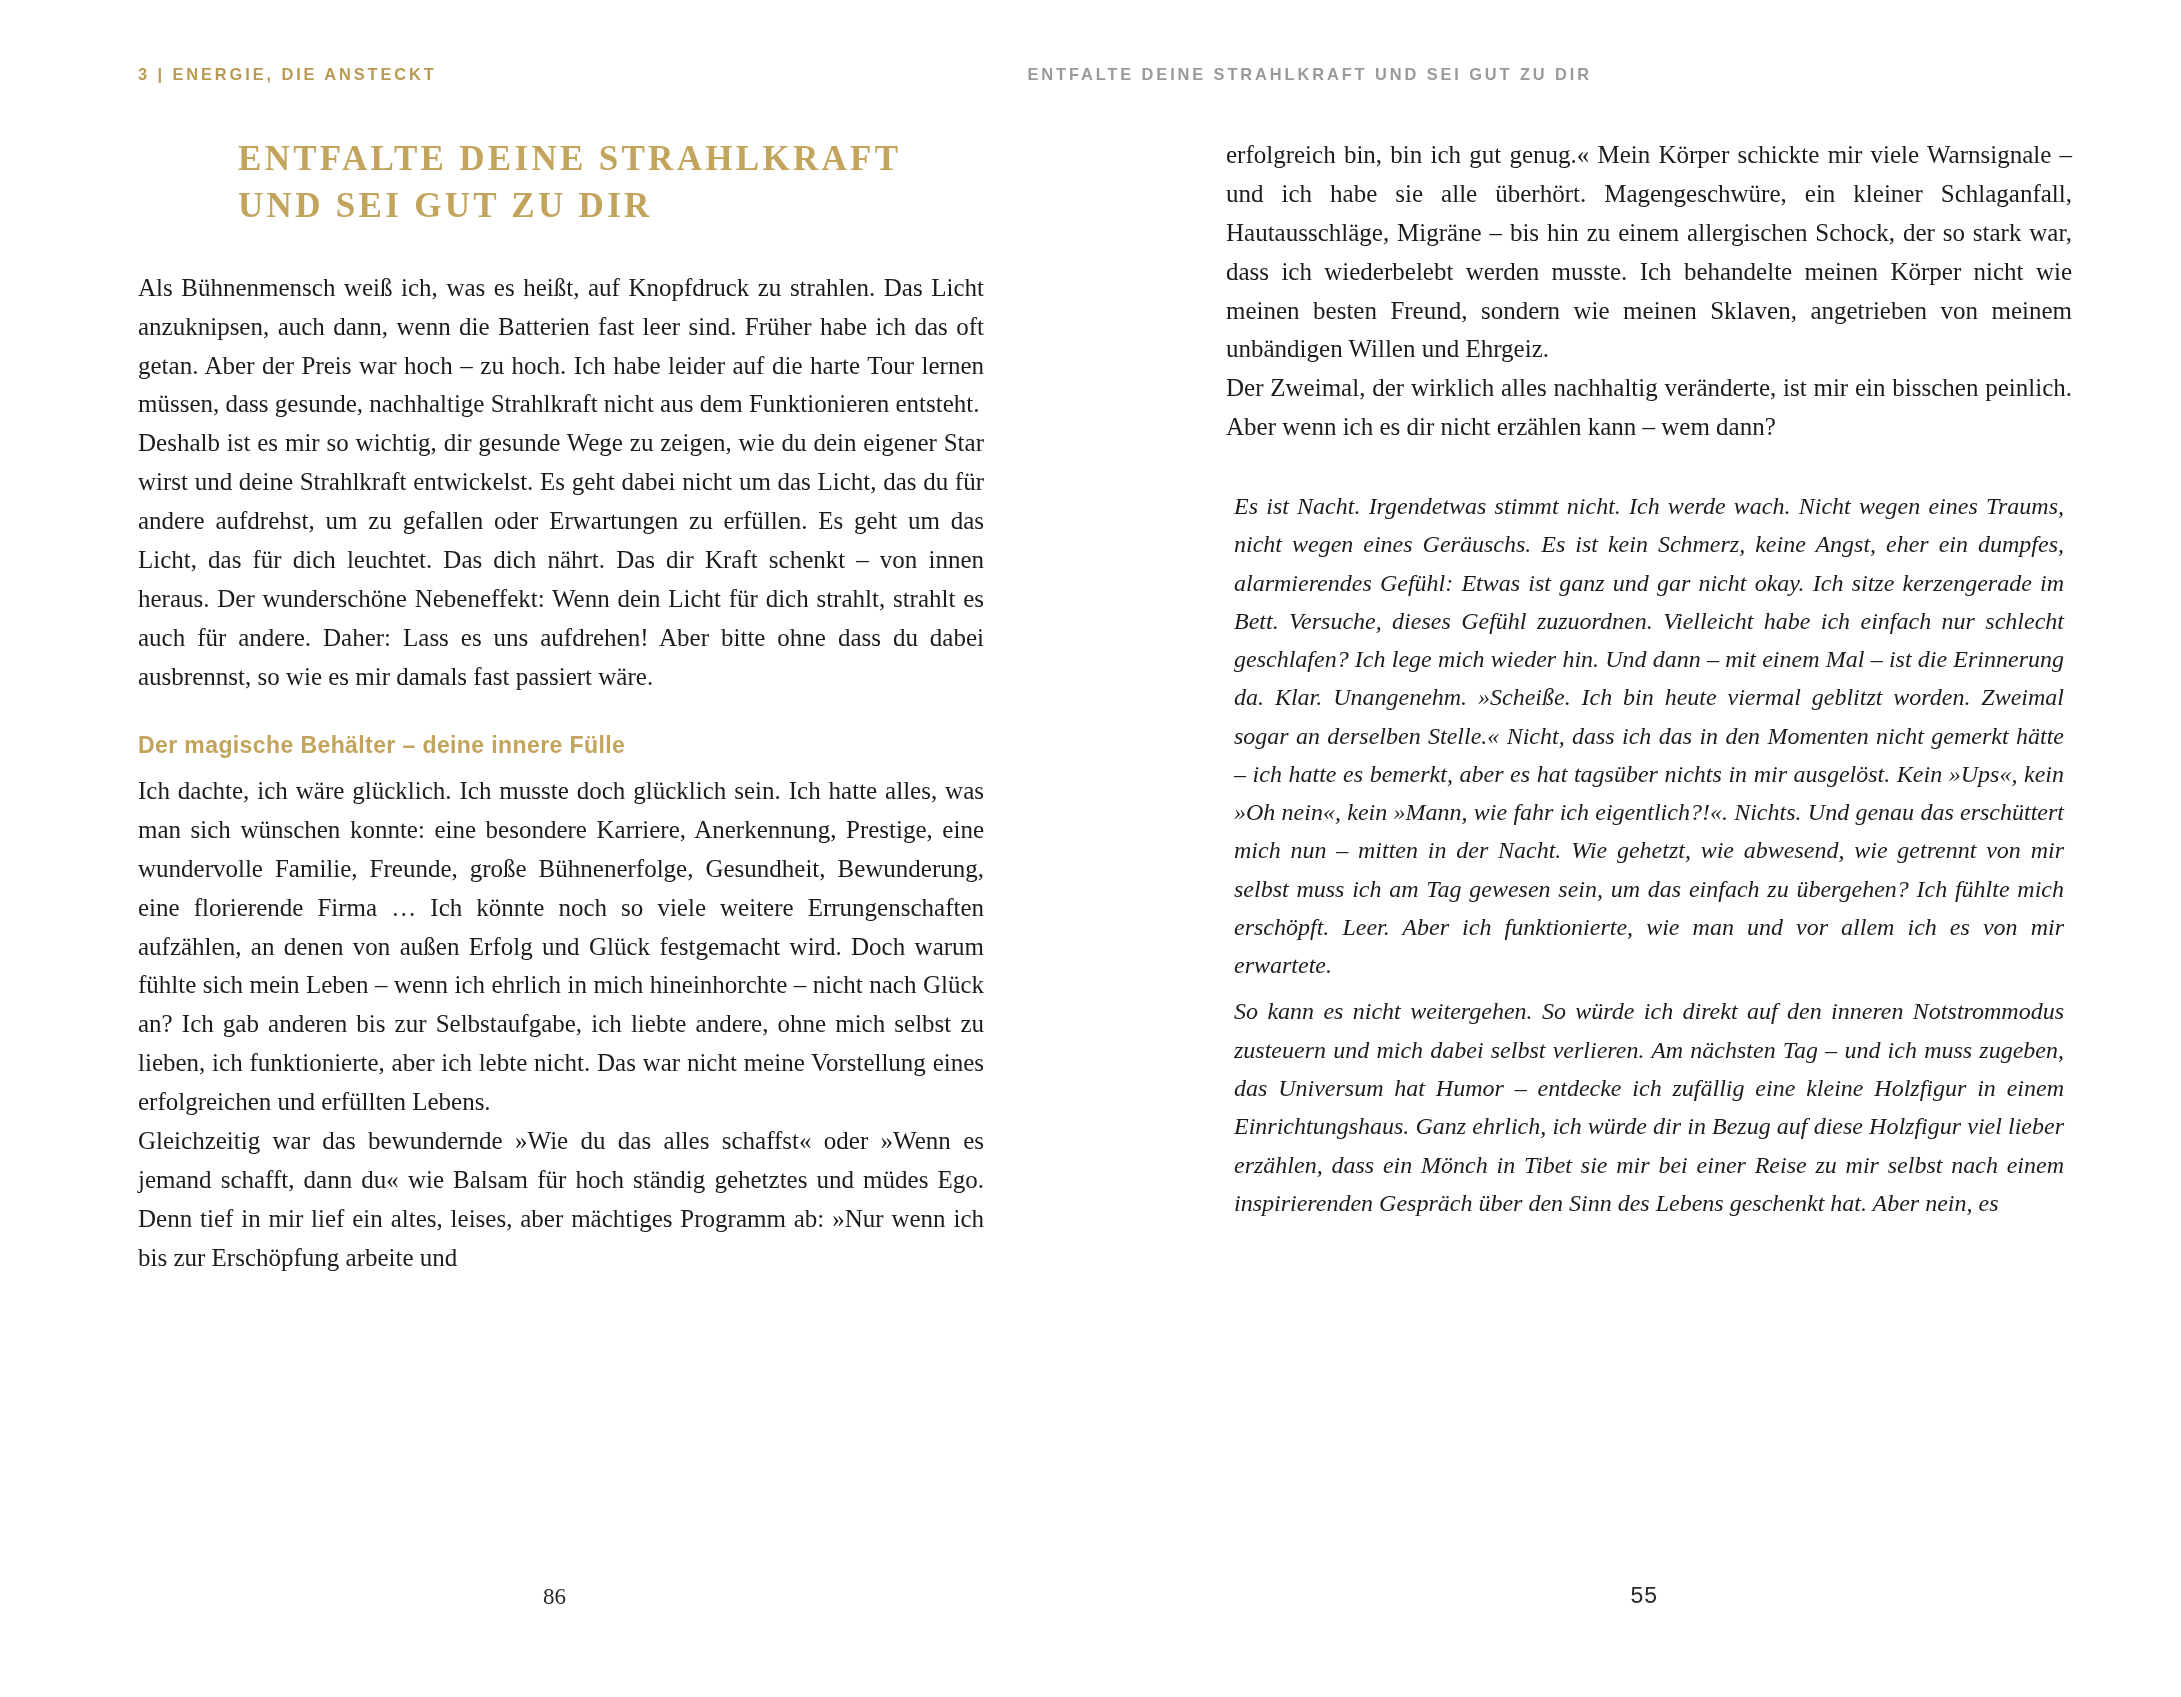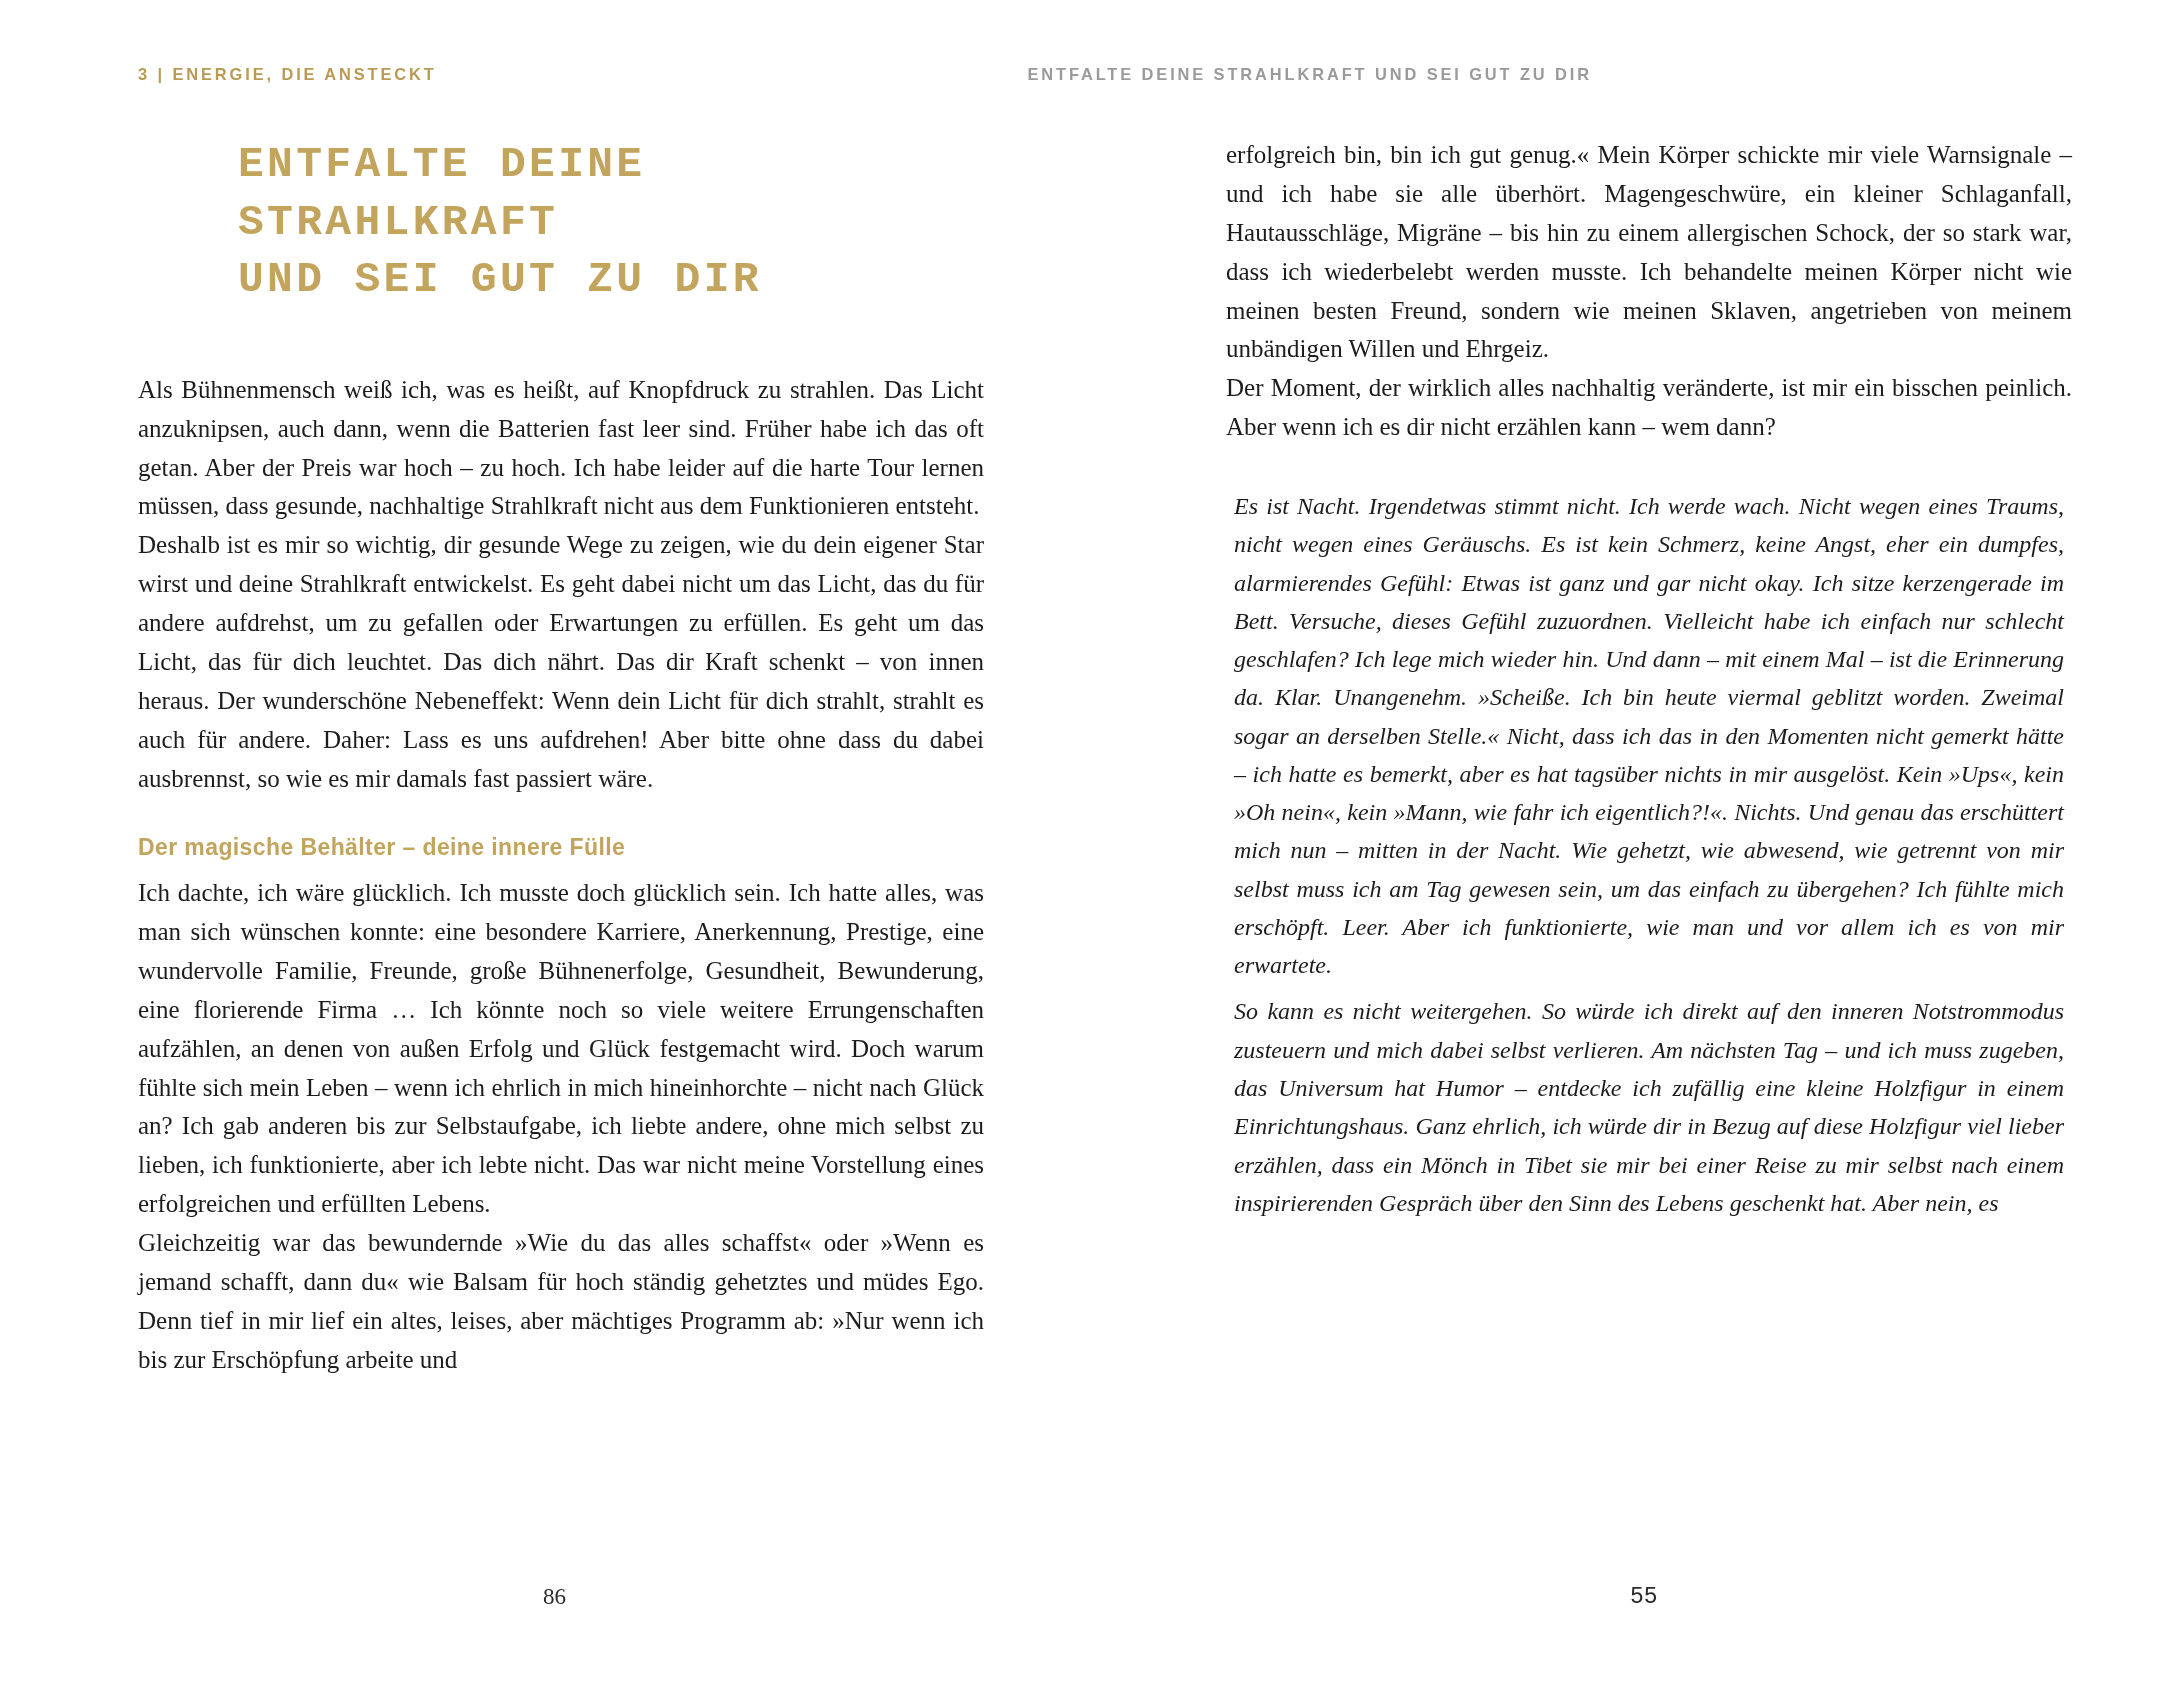--- a/index.html
+++ b/index.html
@@ -42,28 +42,28 @@
   .page {
     position: absolute;
     top: 136px;
     width: 846px;
   }
   .page.left  { left: 138px; }
   .page.right { left: 1226px; }
 
   
   .chapter-title {
-    font-family: Liberation Mono, monospace;
+    font-family: Liberation Serif, serif;
     color: #c2a45c;
-    font-size: 43px;
+    font-size: 35px;
     line-height: 1.34;
     letter-spacing: 3.3px;
     font-weight: 600;
     text-transform: uppercase;
-    margin: 0 0 62px 100px;
+    margin: 0 0 39px 100px;
     width: 746px;
   }
   .chapter-title .line { display: block; }
 
   
   p.body {
     margin: 0;
     font-size: 25px;
     line-height: 1.555;
     text-align: justify;
@@ -125,21 +125,21 @@
     <h2 class="subhead">Der magische Behälter – deine innere Fülle</h2>
 
     <p class="body">Ich dachte, ich wäre glücklich. Ich musste doch glücklich sein. Ich hatte alles, was man sich wünschen konnte: eine besondere Karriere, Anerkennung, Prestige, eine wundervolle Familie, Freunde, große Bühnenerfolge, Gesundheit, Bewunderung, eine florierende Firma … Ich könnte noch so viele weitere Errungenschaften aufzählen, an denen von außen Erfolg und Glück festgemacht wird. Doch warum fühlte sich mein Leben – wenn ich ehrlich in mich hineinhorchte – nicht nach Glück an? Ich gab anderen bis zur Selbstaufgabe, ich liebte andere, ohne mich selbst zu lieben, ich funktionierte, aber ich lebte nicht. Das war nicht meine Vorstellung eines erfolgreichen und erfüllten Lebens.</p>
     <p class="body">Gleichzeitig war das bewundernde »Wie du das alles schaffst« oder »Wenn es jemand schafft, dann du« wie Balsam für hoch ständig gehetztes und müdes Ego. Denn tief in mir lief ein altes, leises, aber mächtiges Programm ab: »Nur wenn ich bis zur Erschöpfung arbeite und</p>
 
   </div>
 
   <div class="page right">
 
     <p class="body">erfolgreich bin, bin ich gut genug.« Mein Körper schickte mir viele Warnsignale – und ich habe sie alle überhört. Magengeschwüre, ein kleiner Schlaganfall, Hautausschläge, Migräne – bis hin zu einem allergischen Schock, der so stark war, dass ich wiederbelebt werden musste. Ich behandelte meinen Körper nicht wie meinen besten Freund, sondern wie meinen Sklaven, angetrieben von meinem unbändigen Willen und Ehrgeiz.</p>
-    <p class="body">Der Moment, der wirklich alles nachhaltig veränderte, ist mir ein bisschen peinlich. Aber wenn ich es dir nicht erzählen kann – wem dann?</p>
+    <p class="body">Der Zweimal, der wirklich alles nachhaltig veränderte, ist mir ein bisschen peinlich. Aber wenn ich es dir nicht erzählen kann – wem dann?</p>
 
     <div class="quote-block">
       <p>Es ist Nacht. Irgendetwas stimmt nicht. Ich werde wach. Nicht wegen eines Traums, nicht wegen eines Geräuschs. Es ist kein Schmerz, keine Angst, eher ein dumpfes, alarmierendes Gefühl: Etwas ist ganz und gar nicht okay. Ich sitze kerzengerade im Bett. Versuche, dieses Gefühl zuzuordnen. Vielleicht habe ich einfach nur schlecht geschlafen? Ich lege mich wieder hin. Und dann – mit einem Mal – ist die Erinnerung da. Klar. Unangenehm. »Scheiße. Ich bin heute viermal geblitzt worden. Zweimal sogar an derselben Stelle.« Nicht, dass ich das in den Momenten nicht gemerkt hätte – ich hatte es bemerkt, aber es hat tagsüber nichts in mir ausgelöst. Kein »Ups«, kein »Oh nein«, kein »Mann, wie fahr ich eigentlich?!«. Nichts. Und genau das erschüttert mich nun – mitten in der Nacht. Wie gehetzt, wie abwesend, wie getrennt von mir selbst muss ich am Tag gewesen sein, um das einfach zu übergehen? Ich fühlte mich erschöpft. Leer. Aber ich funktionierte, wie man und vor allem ich es von mir erwartete.</p>
       <p>So kann es nicht weitergehen. So würde ich direkt auf den inneren Notstrommodus zusteuern und mich dabei selbst verlieren. Am nächsten Tag – und ich muss zugeben, das Universum hat Humor – entdecke ich zufällig eine kleine Holzfigur in einem Einrichtungshaus. Ganz ehrlich, ich würde dir in Bezug auf diese Holzfigur viel lieber erzählen, dass ein Mönch in Tibet sie mir bei einer Reise zu mir selbst nach einem inspirierenden Gespräch über den Sinn des Lebens geschenkt hat. Aber nein, es</p>
     </div>
 
   </div>
 
   <div class="folio left">86</div>
   <div class="folio right">55</div>

